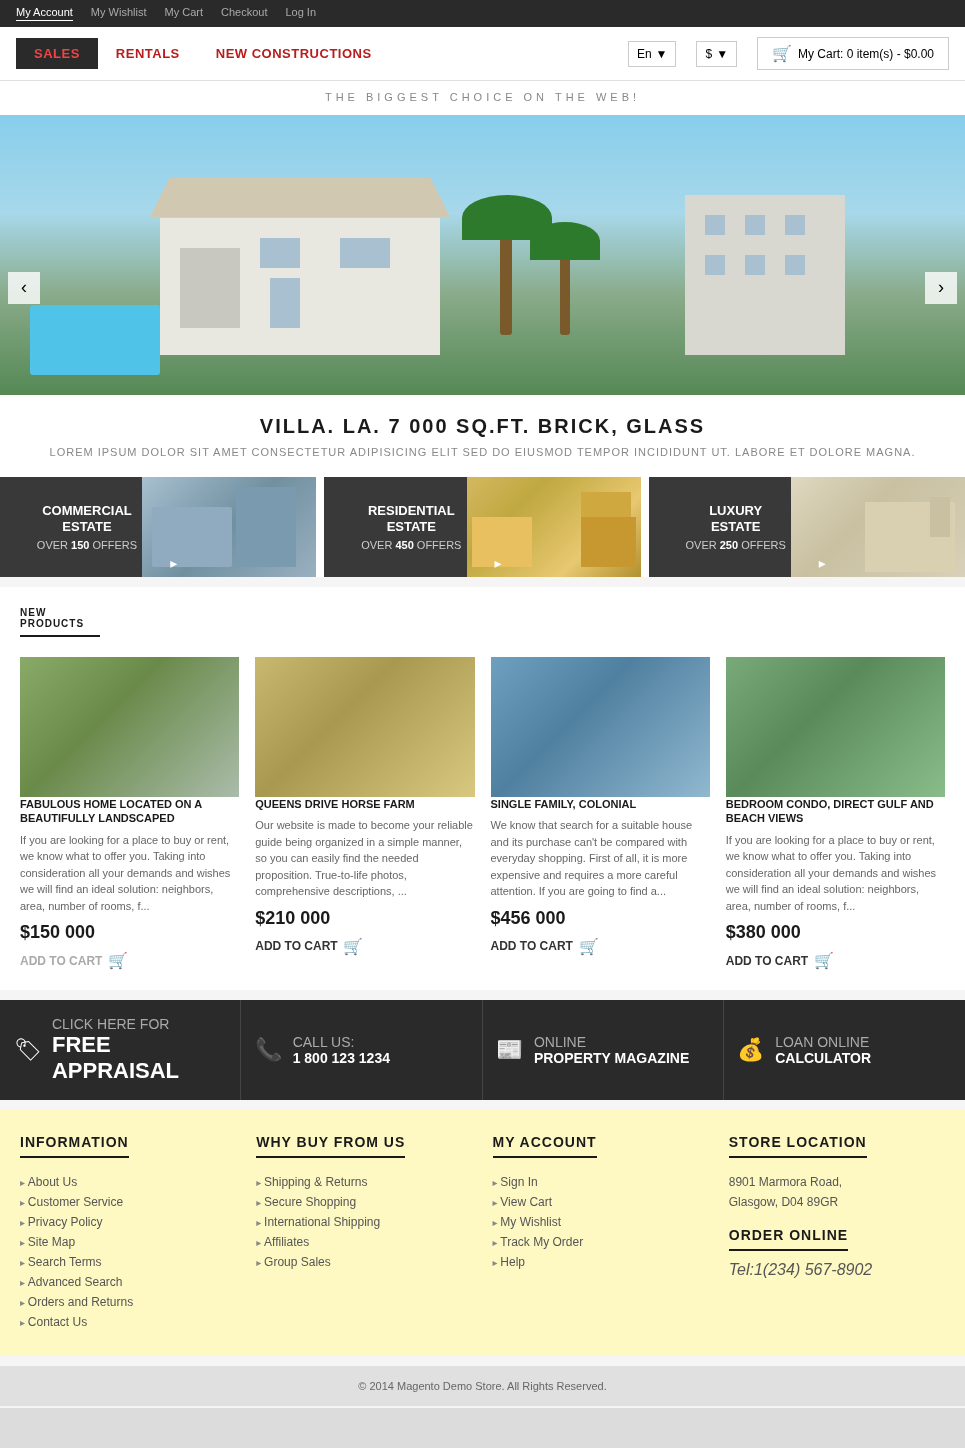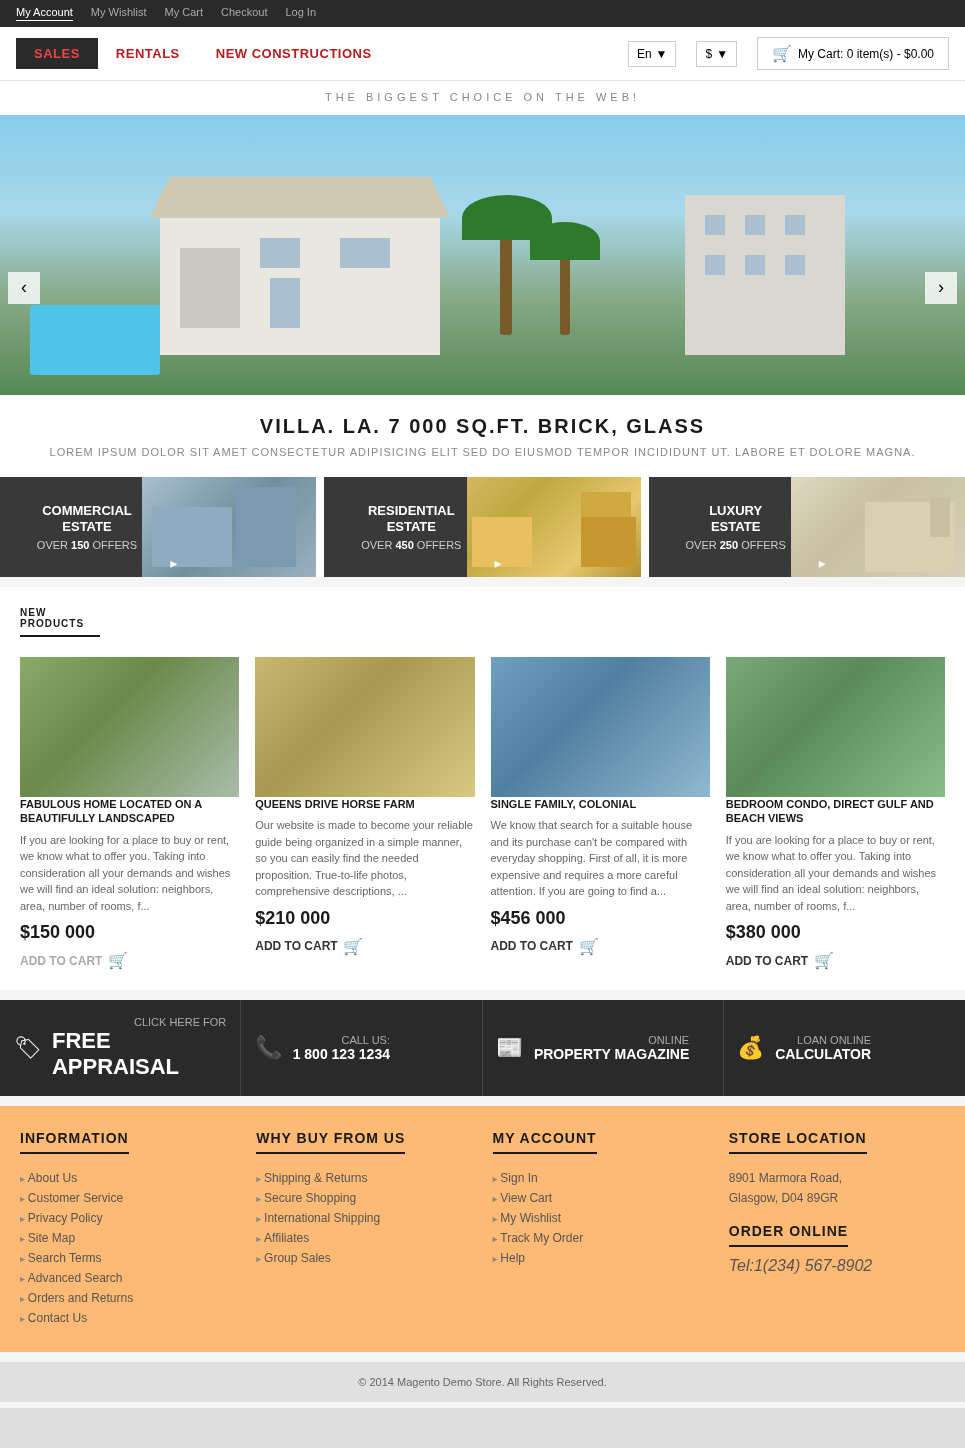--- a/index.html
+++ b/index.html
@@ -262,27 +262,27 @@
       padding: 16px 14px;
       display: flex;
       align-items: center;
       gap: 10px;
       border-right: 1px solid #444;
       cursor: pointer;
     }
     .promo-item:last-child { border-right: none; }
     .promo-icon { font-size: 22px; color: #fff; flex-shrink: 0; }
     .promo-text { color: #fff; }
-    .promo-label { font-size: 11px; color: #aaa; text-transform: uppercase; text-align: right; }
+    .promo-label { font-size: 14px; color: #aaa; text-transform: uppercase; }
     .promo-value { font-size: 14px; font-weight: bold; text-transform: uppercase; }
     .promo-value.large { font-size: 22px; }
 
     
     .footer-info {
-      background: #fdba74;
+      background: #fef9c3;
       padding: 24px 20px;
       display: grid;
       grid-template-columns: 1fr 1fr 1fr 1fr;
       gap: 20px;
       margin-top: 10px;
     }
     .footer-col-title {
       font-size: 14px;
       font-weight: bold;
       text-transform: uppercase;

